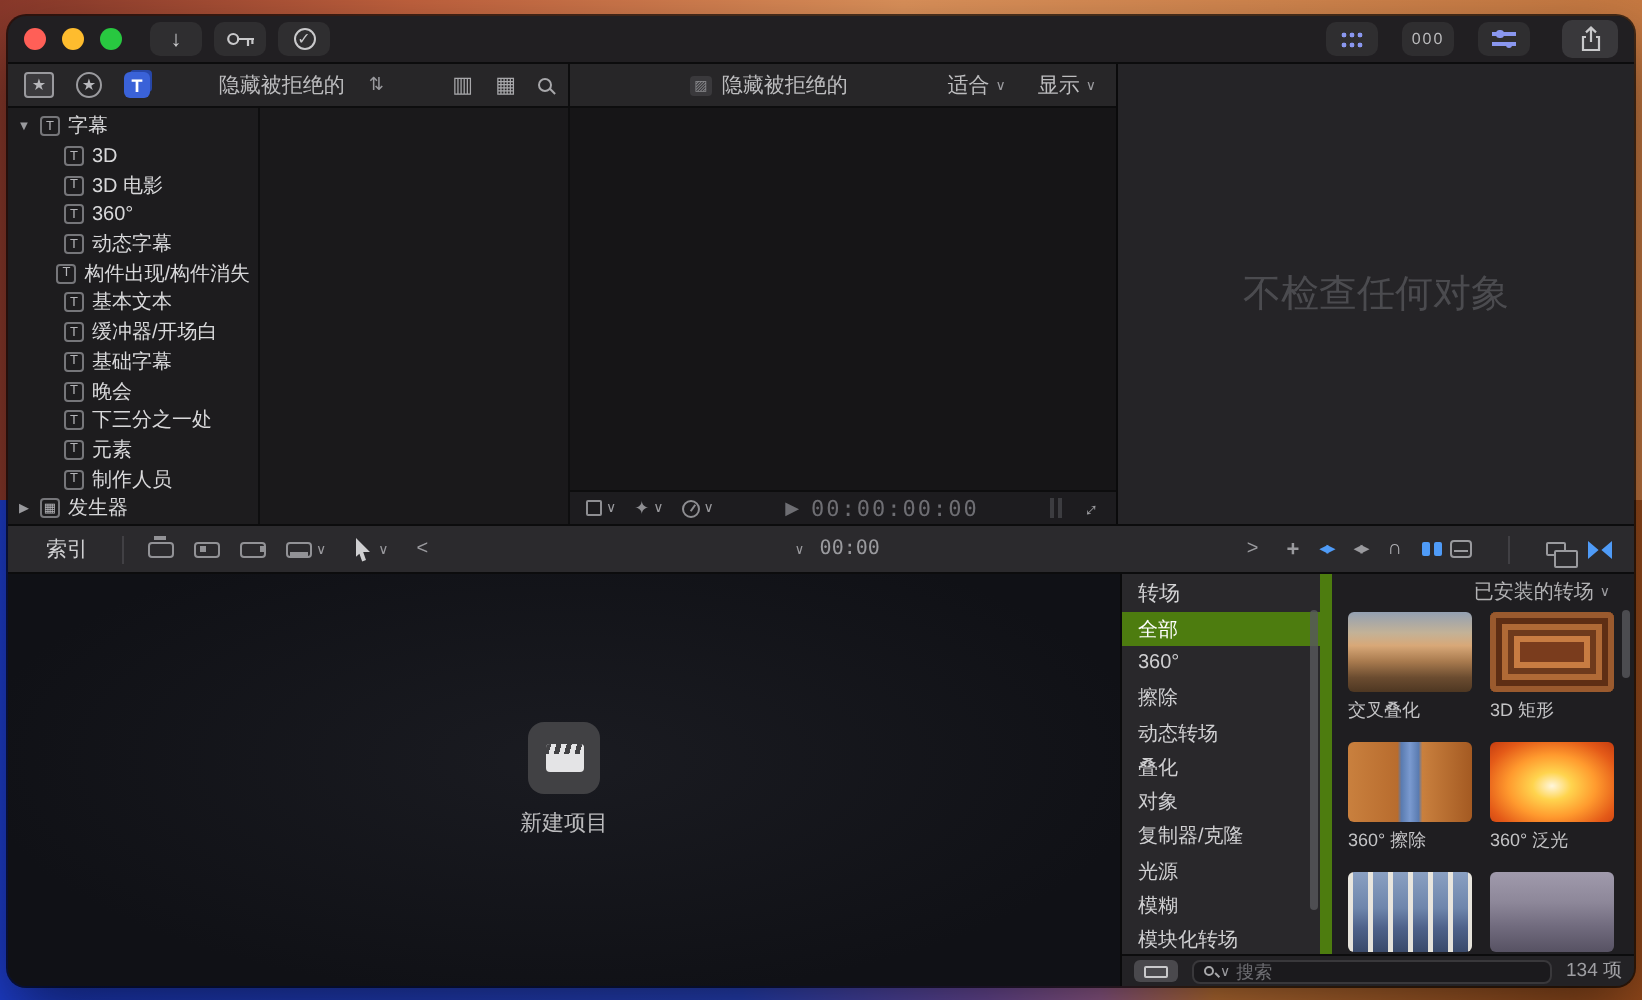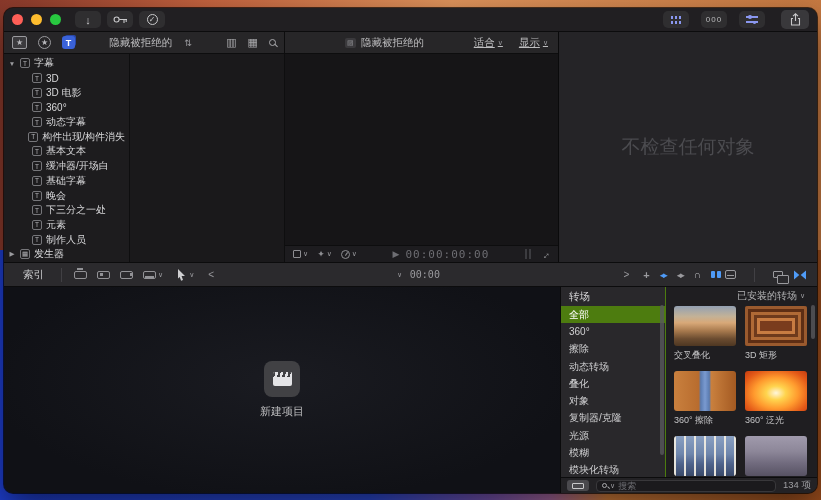--- a/index.html
+++ b/index.html
@@ -59,21 +59,21 @@
   .updown { font-size:9px; color:#9a9a9e; }
   .bh-icons { display:flex; align-items:center; gap:11px; color:#a8a8ab; font-size:11px;}
   .mag { width:7px;height:7px;border:1.4px solid #a8a8ab;border-radius:50%;position:relative;}
   .mag::after{content:"";position:absolute;width:4px;height:1.4px;background:#a8a8ab;
     right:-3.5px;bottom:-1px;transform:rotate(45deg);}
   .viewer-header { flex:1; display:flex; align-items:center; padding:0 10px; color:#bdbdbf; font-size:10.5px;}
   .vh-status { display:flex; align-items:center; gap:5px; margin:0 auto;}
   .mini-photo { width:11px;height:10px;background:#3a393c;border-radius:2px;color:#8a8a8e;
     font-size:7px;display:flex;align-items:center;justify-content:center;}
   .vh-menus { display:flex; gap:16px; }
-  .menu-item { display:flex; align-items:center; gap:3px;text-decoration:underline; }
+  .menu-item { display:flex; align-items:center; gap:3px; }
   .chev { font-size:7px; color:#9a9a9e; }
 
   
   .body-row { flex:1; display:flex; min-height:0;}
   .sidebar { width:126px; background:#1d1c1e; border-right:1px solid #0e0e0f;
     padding-top:2px; overflow:hidden; }
   .sb-item { display:flex; align-items:center; height:14.7px; padding:0 4px; gap:4px;
     color:#d8d8da; font-size:10px; white-space:nowrap;}
   .sb-item.child { padding-left:16px; }
   .disc { width:8px; font-size:6.5px; color:#9a9a9e; text-align:center;}
@@ -135,21 +135,21 @@
     display:flex; align-items:center; justify-content:center;}
   .clapper { width:19px; height:14px; background:#e4e4e6; border-radius:2px; position:relative;}
   .clapper::before{ content:""; position:absolute; top:0; left:0; right:0; height:5px;
     border-radius:2px 2px 0 0;
     background:repeating-linear-gradient(105deg,#414144 0 2.5px,#e4e4e6 2.5px 5px);}
   .newproj-label{ color:#bcbcbe; font-size:11px;}
 
   
   .trans-panel { flex:0 0 257px; display:flex; flex-direction:column; border-left:1px solid #0a0a0b; background:#201f22;}
   .tp-body { flex:1; display:flex; min-height:0;}
-  .cat-col { width:105px; background:#29282b; border-right:1px solid #4d7c0f; position:relative;
+  .cat-col { width:105px; background:#29282b; border-right:6px solid #4d7c0f; position:relative;
     display:flex; flex-direction:column; overflow:hidden;}
   .cat-title { color:#d2d2d4; font-size:10.5px; padding:3px 8px 2px;}
   .cat-item { color:#cfcfd1; font-size:10px; padding:0 8px; height:17.3px; display:flex; align-items:center;}
   .cat-item.selected { background:#4d7c0f; color:#ffffff;}
   .cat-scroll { position:absolute; right:1px; top:18px; width:4px; height:150px;
     background:#58585c; border-radius:2px; opacity:.8;}
   .grid-col { flex:1; background:#1f1e21; position:relative; display:flex; flex-direction:column; overflow:hidden;}
   .grid-header { height:16px; display:flex; align-items:center; justify-content:flex-end;
     gap:3px; padding:2px 12px 0; color:#b2b2b4; font-size:10px;}
   .thumb-grid { flex:1; display:flex; flex-wrap:wrap; column-gap:9px; row-gap:9px;

